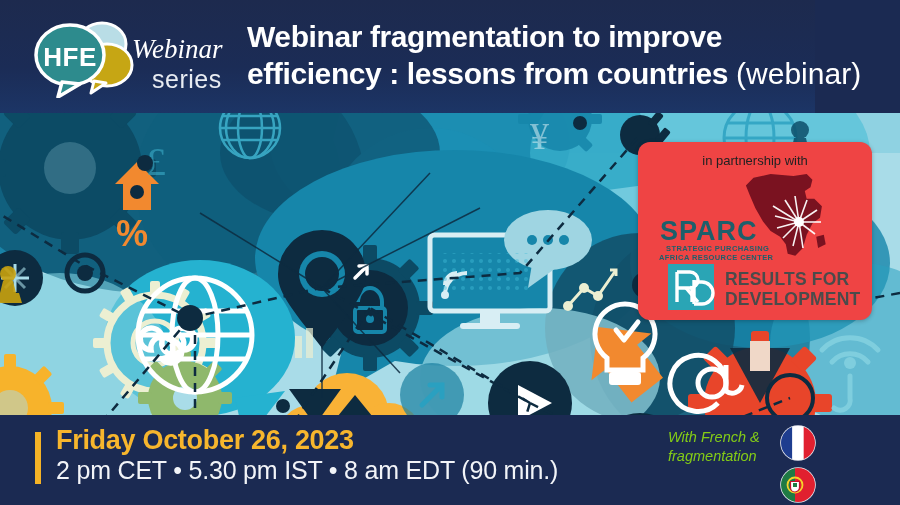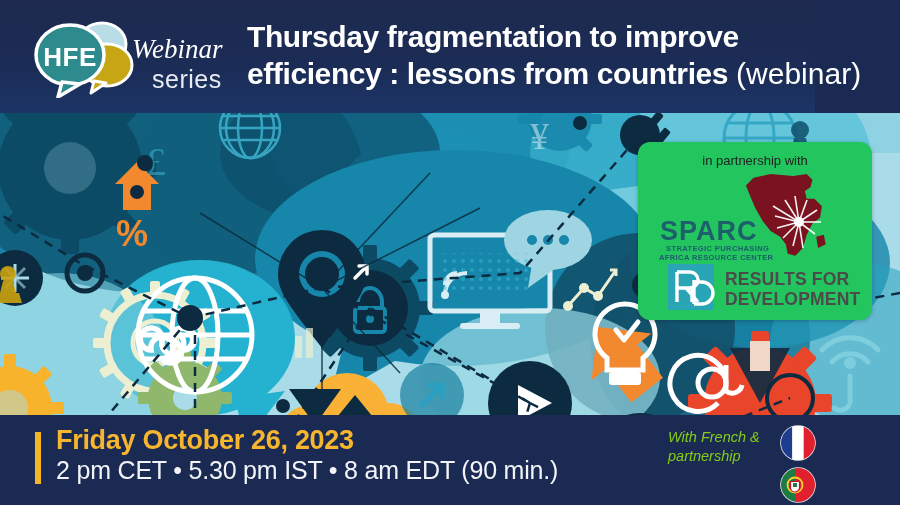--- a/index.html
+++ b/index.html
@@ -51,21 +51,21 @@
     position:absolute; left:0; top:113px; width:900px; height:302px;
     background:#a9dce8;
     overflow:hidden;
   }
   .illus svg { display:block; }
 
   
   .partner-card {
     position:absolute; left:638px; top:142px;
     width:234px; height:178px;
-    background:#22c55e;
+    background:#ef4444;
     border-radius:12px;
     z-index:8;
     box-shadow:0 1px 4px rgba(0,0,0,0.25);
   }
   .partner-title {
     position:absolute; left:0; top:11px; width:234px;
     text-align:center;
     font-size:13px;
     color:#222222;
     font-family:"Liberation Sans", sans-serif;
@@ -574,21 +574,21 @@
     </div>
 
     <div class="webinar-script">
       <svg width="110" height="78" viewBox="0 0 110 78" xmlns="http://www.w3.org/2000/svg">
         <text x="4" y="38" font-family="Liberation Serif, serif" font-size="27" font-style="italic" fill="#ffffff">Webinar</text>
         <text x="24" y="68" font-family="Liberation Sans, sans-serif" font-size="25" fill="#e8ecf2" letter-spacing="0.5">series</text>
       </svg>
     </div>
 
     <div class="title-block">
-      <div class="title-line">Thursday fragmentation to improve</div>
+      <div class="title-line">Webinar fragmentation to improve</div>
       <div class="title-line"><span>efficiency : lessons from countries</span> <span class="paren">(webinar)</span></div>
     </div>
   </div>
 
   <div class="partner-card">
     <div class="partner-title">in partnership with</div>
 
     <div class="sparc-wrap">
       <svg width="200" height="90" viewBox="0 0 200 90" xmlns="http://www.w3.org/2000/svg">
 
@@ -641,21 +641,21 @@
   <div class="footer"></div>
   <div class="gold-bar"></div>
 
   <div class="date-block">
     <div class="date-main">Friday October 26, 2023</div>
     <div class="date-sub">2 pm CET • 5.30 pm IST • 8 am EDT (90 min.)</div>
   </div>
 
   <div class="trans-block">
     <div class="trans-line">With French &amp;</div>
-    <div class="trans-line">partnership</div>
+    <div class="trans-line">fragmentation</div>
   </div>
 
   <div class="flags">
     <svg class="flag" width="38" height="38" viewBox="0 0 38 38" xmlns="http://www.w3.org/2000/svg">
       <defs>
           <clipPath id="fr">
             <circle cx="19" cy="19" r="17"></circle>
           </clipPath>
         </defs>
       <circle cx="19" cy="19" r="17.8" fill="#e8eaf0"></circle>

